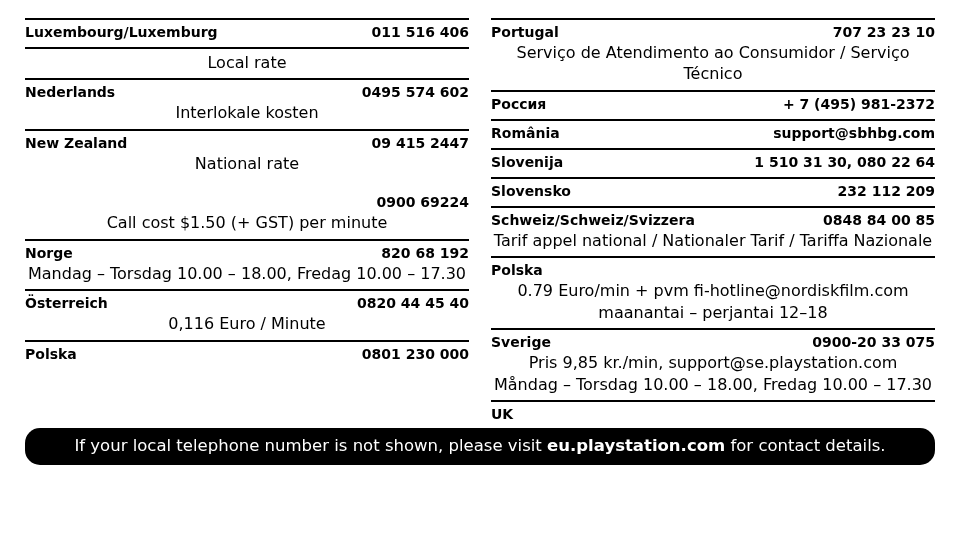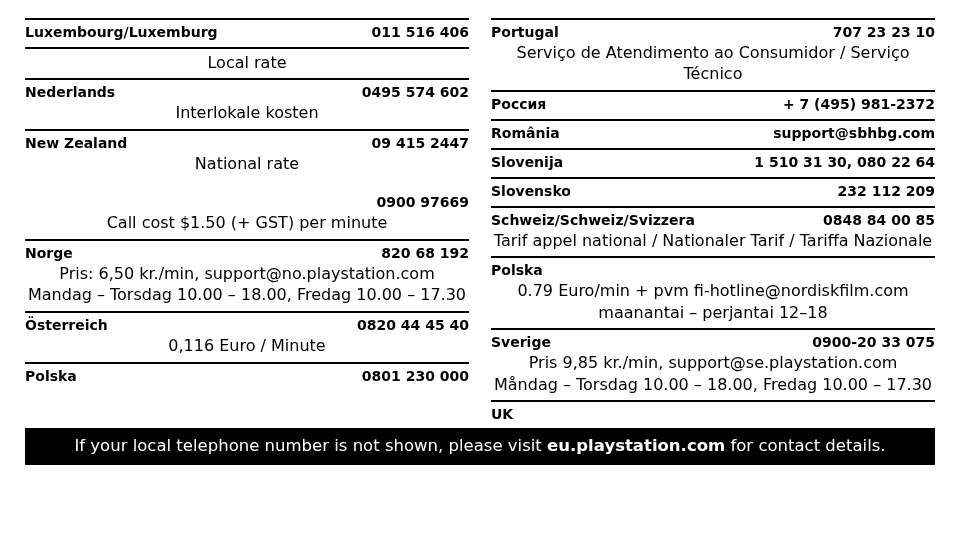--- a/index.html
+++ b/index.html
@@ -72,20 +72,21 @@
     position: absolute;
     left: 25px;
     right: 25px;
     bottom: 79px;
     background: #000000;
     color: #ffffff;
     text-align: center;
     font-size: 16.5px;
     padding: 8px 0 9px 0;
     line-height: 1.2;
+    border-radius: 15px;
   }
   .footer b {
     font-weight: bold;
   }
   .footer .plain {
     font-weight: normal;
   }
 </style>
 </head>
 <body>
@@ -118,31 +119,30 @@
       <div class="entry">
         <div class="row-main">
           <span class="country">New Zealand</span>
           <span class="number">09 415 2447</span>
         </div>
         <div class="note">National rate</div>
       </div>
 
       <div class="entry no-rule spacer-entry" style="padding-top:14px;">
         <div class="row-main">
-          <span class="number">0900 97669</span>
+          <span class="number">0900 69224</span>
         </div>
         <div class="note">Call cost $1.50 (+ GST) per minute</div>
       </div>
 
       <div class="entry">
         <div class="row-main">
           <span class="country">Norge</span>
           <span class="number">820 68 192</span>
         </div>
-        <div class="note">Pris: 6,50 kr./min, support@no.playstation.com</div>
         <div class="note">Mandag – Torsdag 10.00 – 18.00, Fredag 10.00 – 17.30</div>
       </div>
 
       <div class="entry">
         <div class="row-main">
           <span class="country">Österreich</span>
           <span class="number">0820 44 45 40</span>
         </div>
         <div class="note">0,116 Euro / Minute</div>
       </div>

